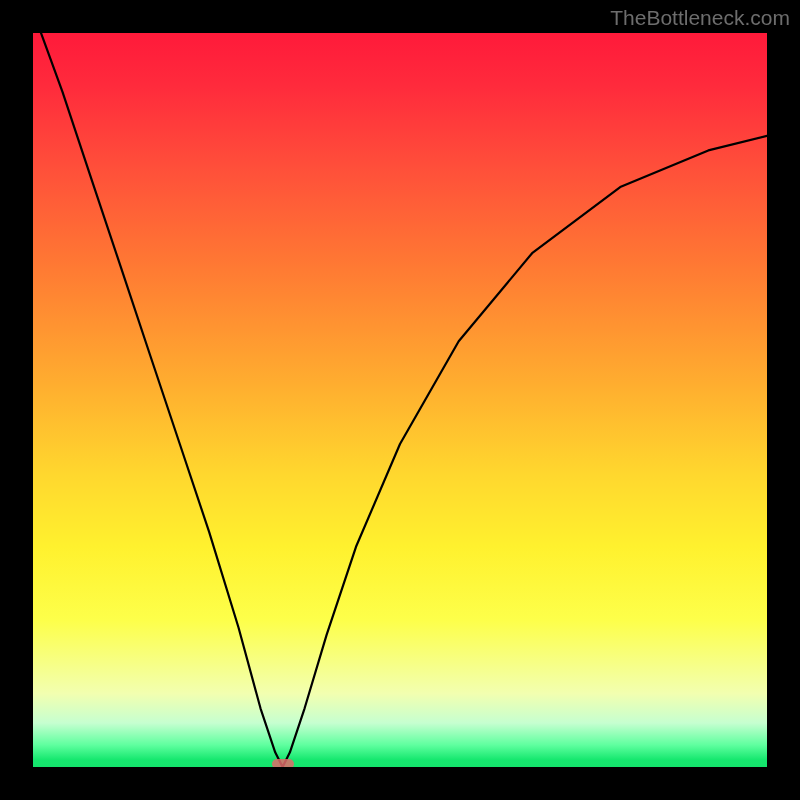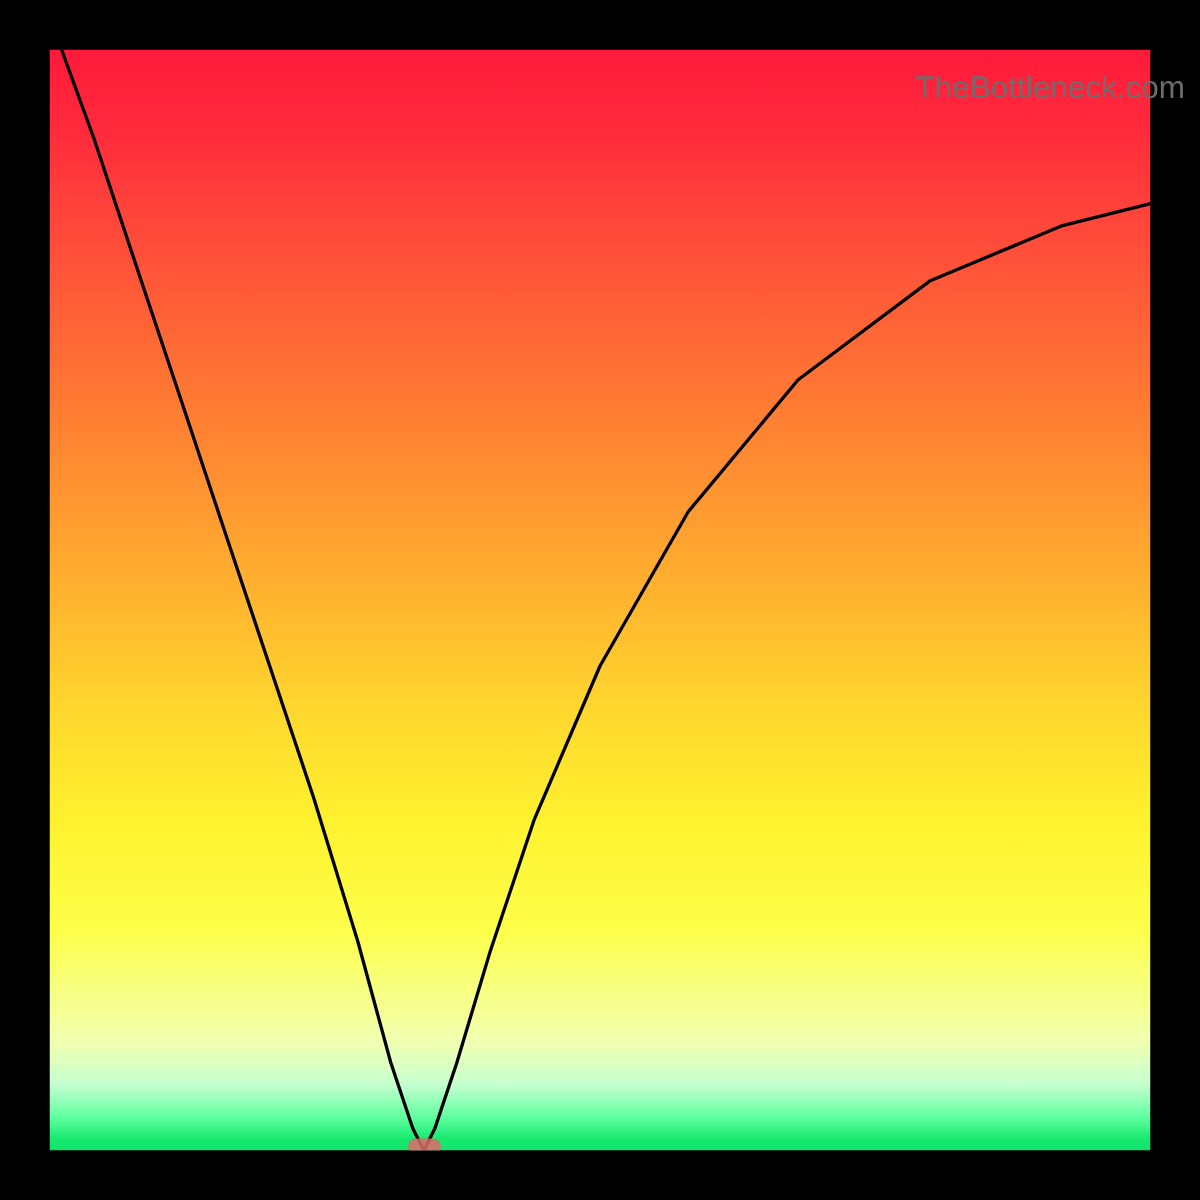--- a/index.html
+++ b/index.html
@@ -51,21 +51,20 @@
     );
   }
   .watermark {
     position: absolute;
     top: 6px;
     right: 10px;
     color: #6d6d6d;
     font-size: 21px;
     letter-spacing: 0;
     font-weight: 400;
-    margin-top: 41px;
   }
   svg.curve {
     position: absolute;
     left: 0;
     top: 0;
     width: 734px;
     height: 734px;
   }
   .pill {
     position: absolute;

